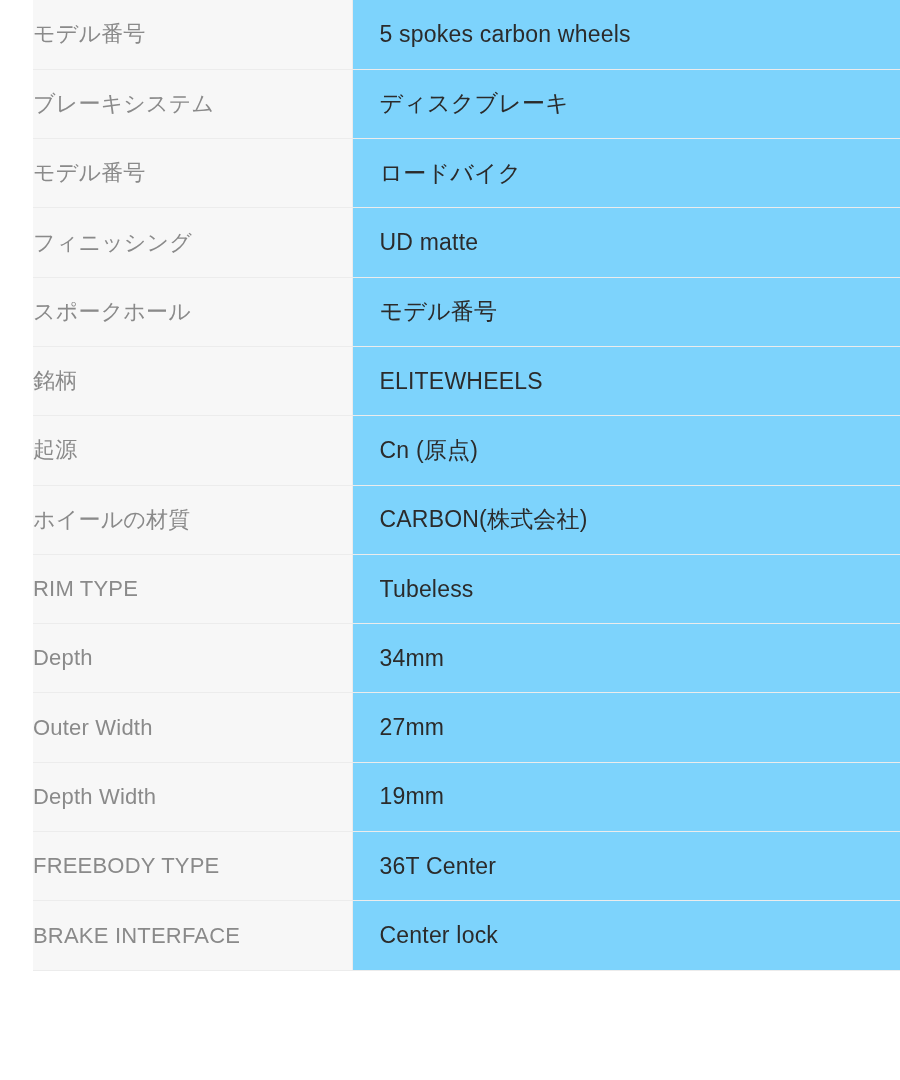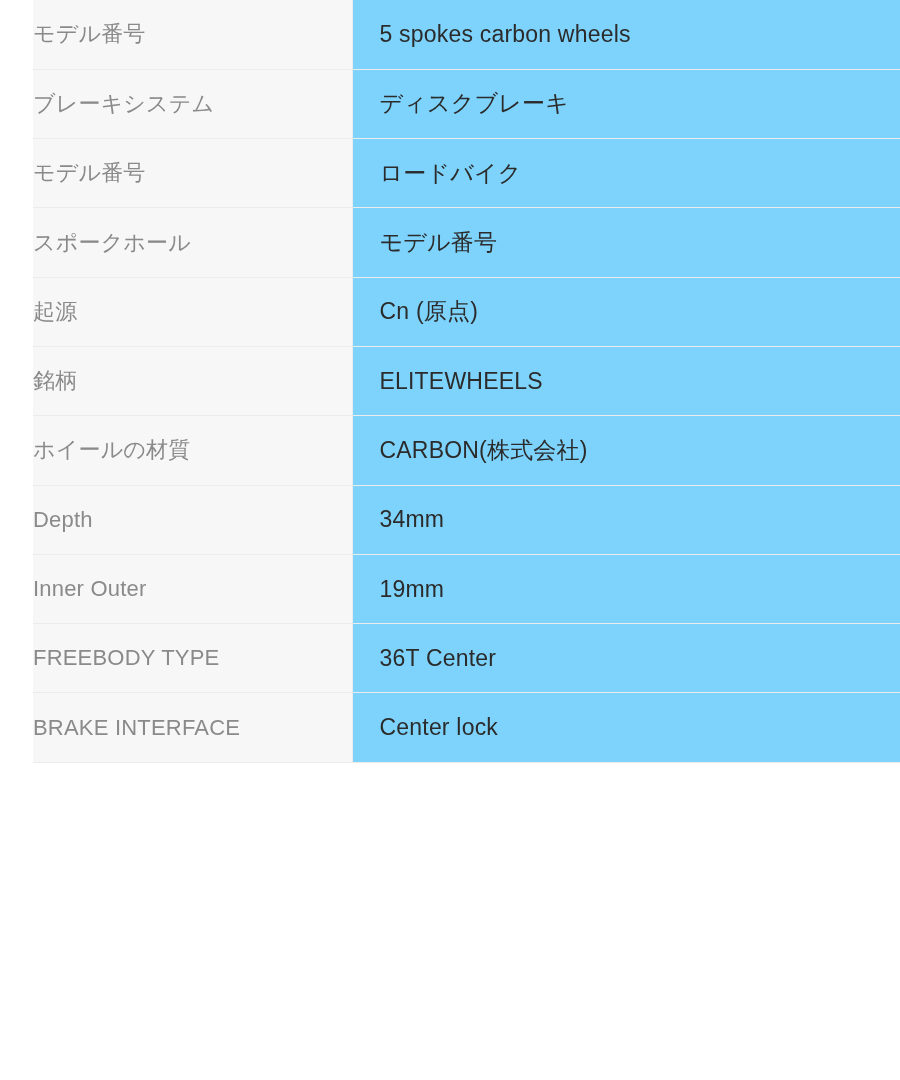--- a/index.html
+++ b/index.html
@@ -78,41 +78,53 @@
       </tr>
       <tr class="spec-row">
         <td class="spec-label">ブレーキシステム</td>
         <td class="spec-value">ディスクブレーキ</td>
       </tr>
       <tr class="spec-row">
         <td class="spec-label">モデル番号</td>
         <td class="spec-value">ロードバイク</td>
       </tr>
       <tr class="spec-row">
+        <td class="spec-label">フィニッシング</td>
+        <td class="spec-value">UD matte</td>
+      </tr>
+      <tr class="spec-row">
         <td class="spec-label">スポークホール</td>
         <td class="spec-value">モデル番号</td>
+      </tr>
+      <tr class="spec-row">
+        <td class="spec-label">銘柄</td>
+        <td class="spec-value">ELITEWHEELS</td>
       </tr>
       <tr class="spec-row">
         <td class="spec-label">起源</td>
         <td class="spec-value">Cn (原点)</td>
       </tr>
       <tr class="spec-row">
-        <td class="spec-label">銘柄</td>
-        <td class="spec-value">ELITEWHEELS</td>
+        <td class="spec-label">ホイールの材質</td>
+        <td class="spec-value">CARBON(株式会社)</td>
       </tr>
       <tr class="spec-row">
-        <td class="spec-label">ホイールの材質</td>
-        <td class="spec-value">CARBON(株式会社)</td>
+        <td class="spec-label">RIM TYPE</td>
+        <td class="spec-value">Tubeless</td>
       </tr>
       <tr class="spec-row">
         <td class="spec-label">Depth</td>
         <td class="spec-value">34mm</td>
       </tr>
       <tr class="spec-row">
-        <td class="spec-label">Inner Outer</td>
+        <td class="spec-label">Outer Width</td>
+        <td class="spec-value">27mm</td>
+      </tr>
+      <tr class="spec-row">
+        <td class="spec-label">Depth Width</td>
         <td class="spec-value">19mm</td>
       </tr>
       <tr class="spec-row">
         <td class="spec-label">FREEBODY TYPE</td>
         <td class="spec-value">36T Center</td>
       </tr>
       <tr class="spec-row">
         <td class="spec-label">BRAKE INTERFACE</td>
         <td class="spec-value">Center lock</td>
       </tr>

